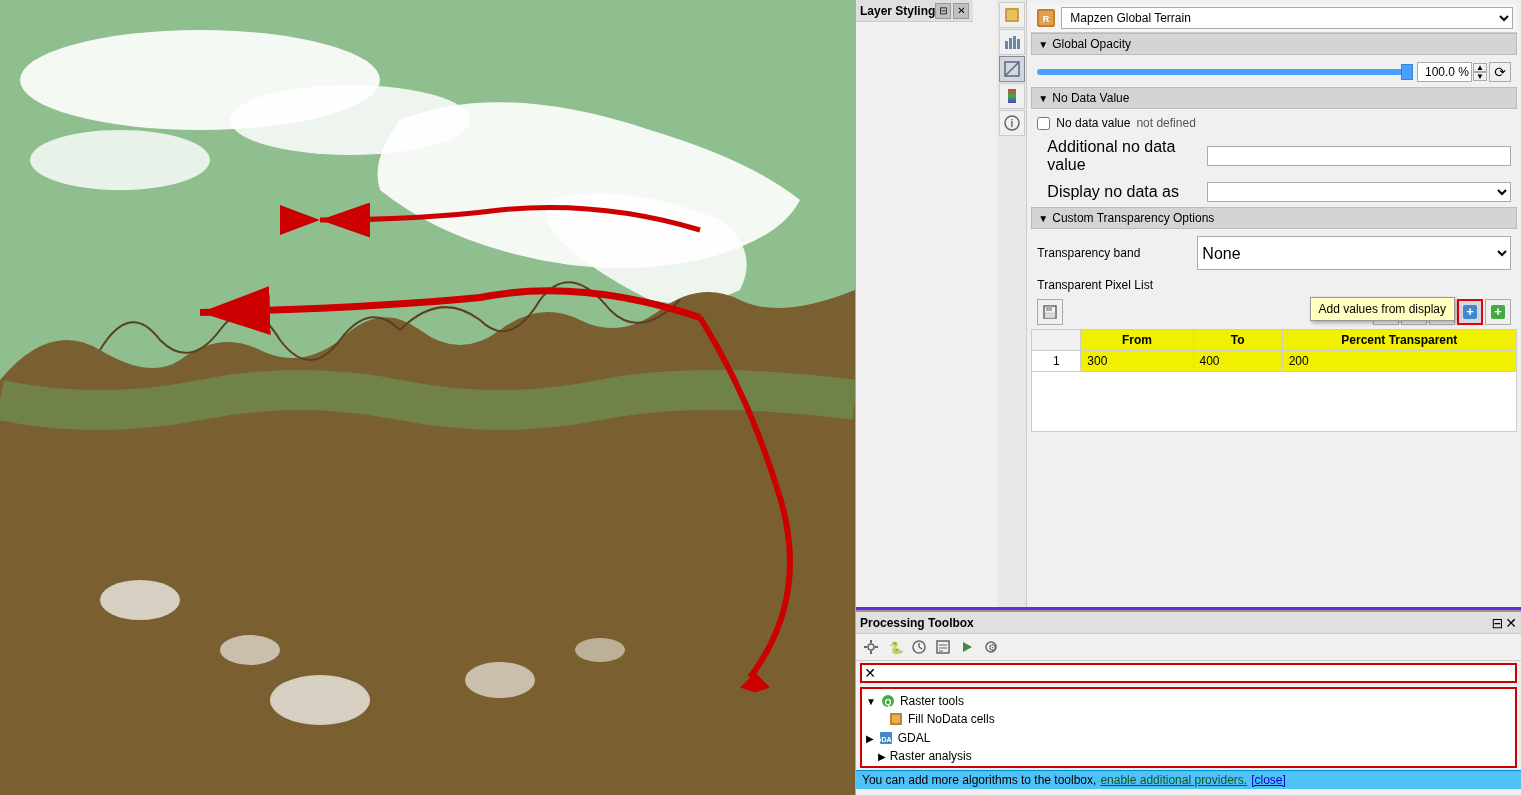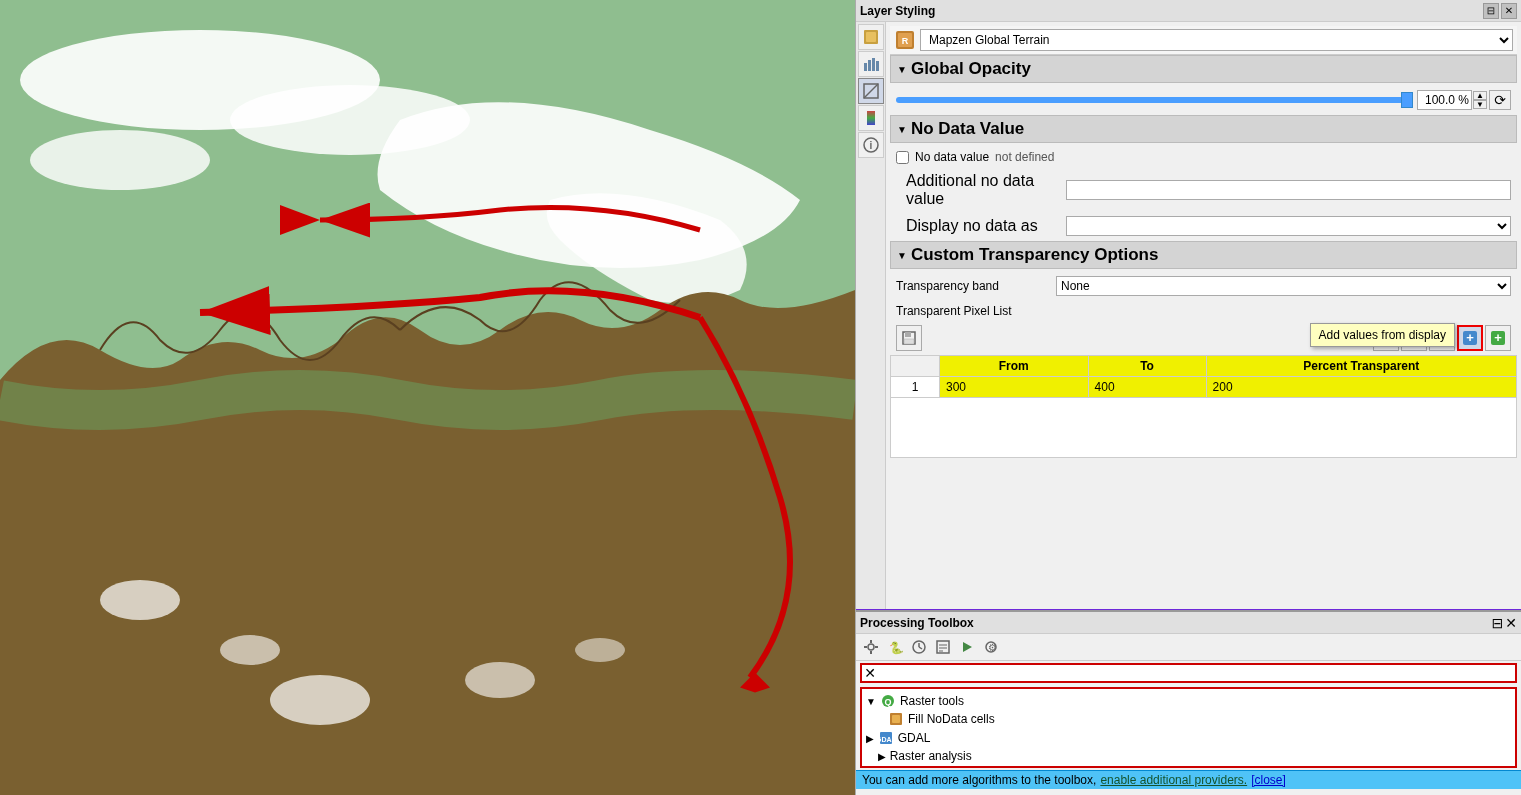--- a/index.html
+++ b/index.html
@@ -11,21 +11,21 @@
     .map-area { flex: 1; position: relative; overflow: hidden; background: #8fbe8f; }
     .map-terrain { width: 100%; height: 100%; }
 
     
     .red-arrow-overlay { position: absolute; top: 0; left: 0; width: 100%; height: 100%; pointer-events: none; }
 
     
     .right-panel { width: 666px; display: flex; flex-direction: column; background: #f0f0f0; border-left: 1px solid #aaa; }
 
     
-    .layer-styling { flex: 1; display: flex; flex-direction: column; background: #f0f0f0; border-bottom: 1px solid #6d28d9; }
+    .layer-styling { flex: 1; display: flex; background: #f0f0f0; border-bottom: 3px solid #6d28d9; gap: 24px; }
 
     .panel-header { display: flex; align-items: center; justify-content: space-between; background: #e0e0e0; border-bottom: 1px solid #ccc; padding: 2px 4px; height: 22px; }
     .panel-title { font-weight: bold; font-size: 12px; }
     .panel-controls { display: flex; gap: 2px; }
     .panel-btn { width: 16px; height: 16px; background: #c0c0c0; border: 1px solid #999; cursor: pointer; font-size: 10px; display: flex; align-items: center; justify-content: center; }
 
     
     .layer-dropdown-row { display: flex; align-items: center; padding: 3px 4px; background: #f5f5f5; border-bottom: 1px solid #ccc; }
     .layer-icon { width: 22px; height: 22px; margin-right: 4px; display: flex; align-items: center; justify-content: center; }
     .layer-select { flex: 1; height: 22px; border: 1px solid #aaa; background: white; font-size: 12px; padding: 0 4px; }
@@ -34,21 +34,21 @@
     .content-with-sidebar { display: flex; flex: 1; overflow: hidden; }
     .side-tool-bar { width: 30px; background: #e8e8e8; border-right: 1px solid #ccc; display: flex; flex-direction: column; align-items: center; padding: 2px 0; gap: 1px; }
     .side-tool-icon { width: 26px; height: 26px; background: #f0f0f0; border: 1px solid #ccc; display: flex; align-items: center; justify-content: center; cursor: pointer; font-size: 12px; }
 
     
     .styling-content { flex: 1; overflow-y: auto; padding: 4px; }
 
     
     .section-header { display: flex; align-items: center; background: #d4d4d4; padding: 3px 6px; margin-bottom: 4px; cursor: pointer; border: 1px solid #bbb; }
     .section-arrow { margin-right: 4px; font-size: 10px; }
-    .section-title { font-weight: bold; font-size: 17px; }
+    .section-title { font-weight: normal; font-size: 12px; }
 
     
     .opacity-row { display: flex; align-items: center; padding: 3px 6px; margin-bottom: 2px; }
     .opacity-slider { flex: 1; height: 16px; margin-right: 4px; }
     .opacity-input { width: 55px; height: 20px; border: 1px solid #aaa; text-align: right; padding: 0 2px; font-size: 12px; }
     .opacity-spinners { display: flex; flex-direction: column; margin-left: 1px; }
     .spin-btn { width: 14px; height: 9px; border: 1px solid #aaa; background: #f0f0f0; font-size: 8px; cursor: pointer; display: flex; align-items: center; justify-content: center; }
     .opacity-reset-btn { width: 22px; height: 20px; border: 1px solid #aaa; background: #f0f0f0; margin-left: 2px; display: flex; align-items: center; justify-content: center; cursor: pointer; font-size: 14px; }
 
     
@@ -58,21 +58,21 @@
     .no-data-value { font-size: 12px; color: #555; }
 
     .input-row { display: flex; align-items: center; padding: 3px 6px; margin-bottom: 2px; }
     .input-label { width: 160px; font-size: 16px; margin-left: 10px; }
     .input-field { flex: 1; height: 20px; border: 1px solid #aaa; background: white; padding: 0 2px; font-size: 12px; }
     .input-select { flex: 1; height: 20px; border: 1px solid #aaa; background: white; font-size: 12px; }
 
     
     .transparency-band-row { display: flex; align-items: center; padding: 3px 6px; margin-bottom: 2px; }
     .band-label { width: 160px; font-size: 12px; }
-    .band-select { flex: 1; height: 20px; border: 1px solid #aaa; background: white; font-size: 12px; }
+    .band-select { flex: 1; height: 34px; border: 1px solid #aaa; background: white; font-size: 16px; }
 
     .pixel-list-label { padding: 3px 6px; font-size: 12px; margin-bottom: 2px; }
 
     
     .toolbar-row { display: flex; align-items: center; padding: 2px 6px; margin-bottom: 2px; gap: 2px; }
     .tb-btn { width: 26px; height: 26px; border: 1px solid #aaa; background: #f0f0f0; display: flex; align-items: center; justify-content: center; cursor: pointer; font-size: 14px; }
     .tb-btn-active { background: #d0d8e8; border: 2px solid #e00; }
     .tb-spacer { flex: 1; }
 
     

